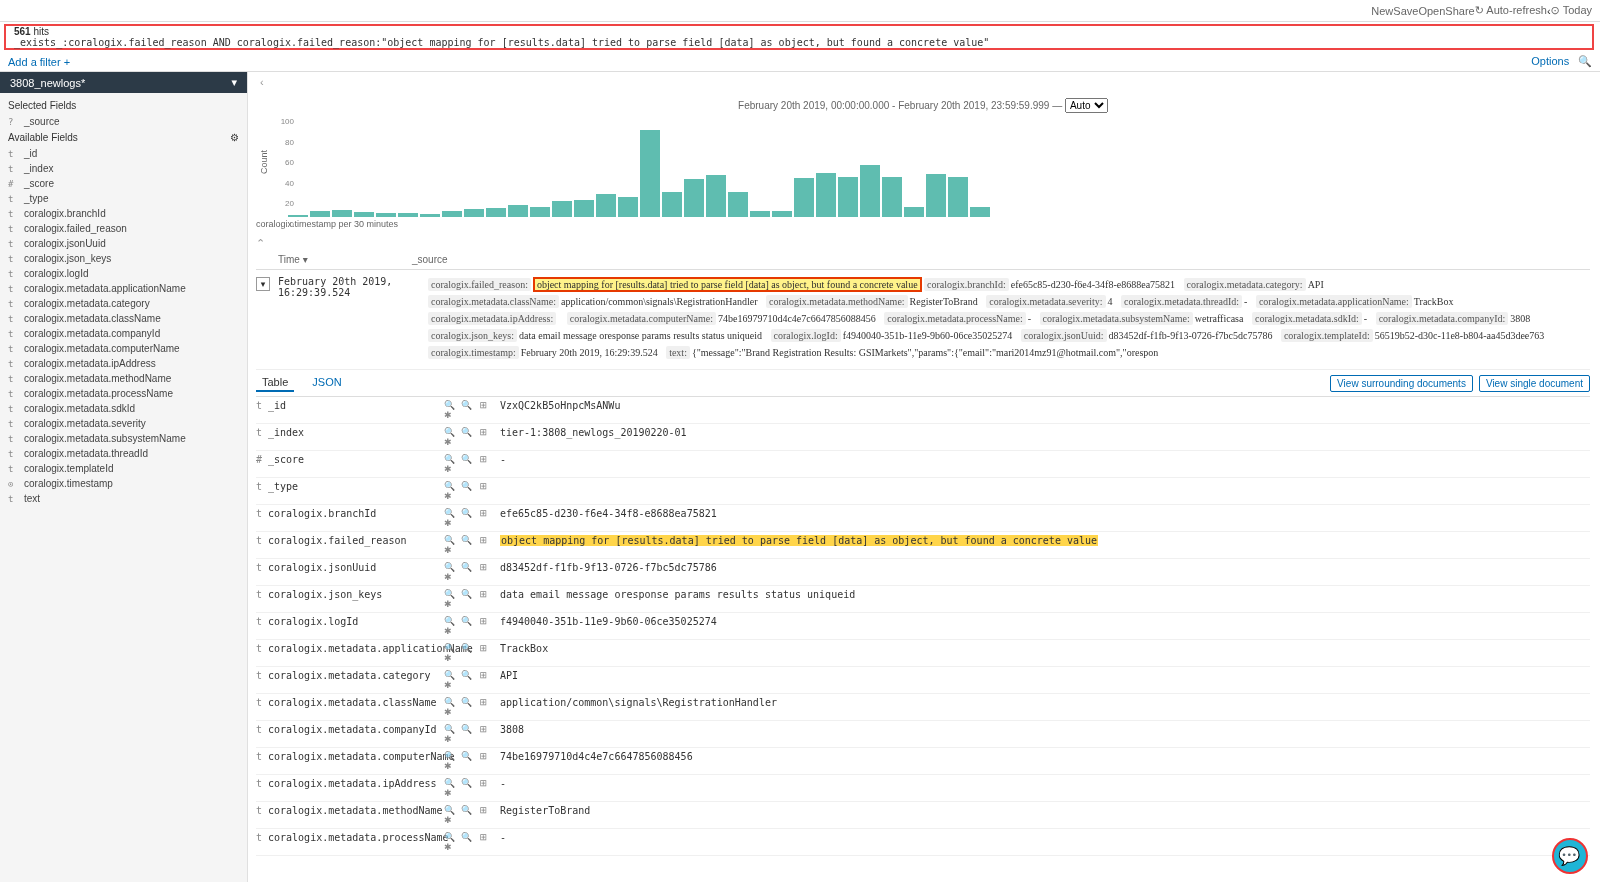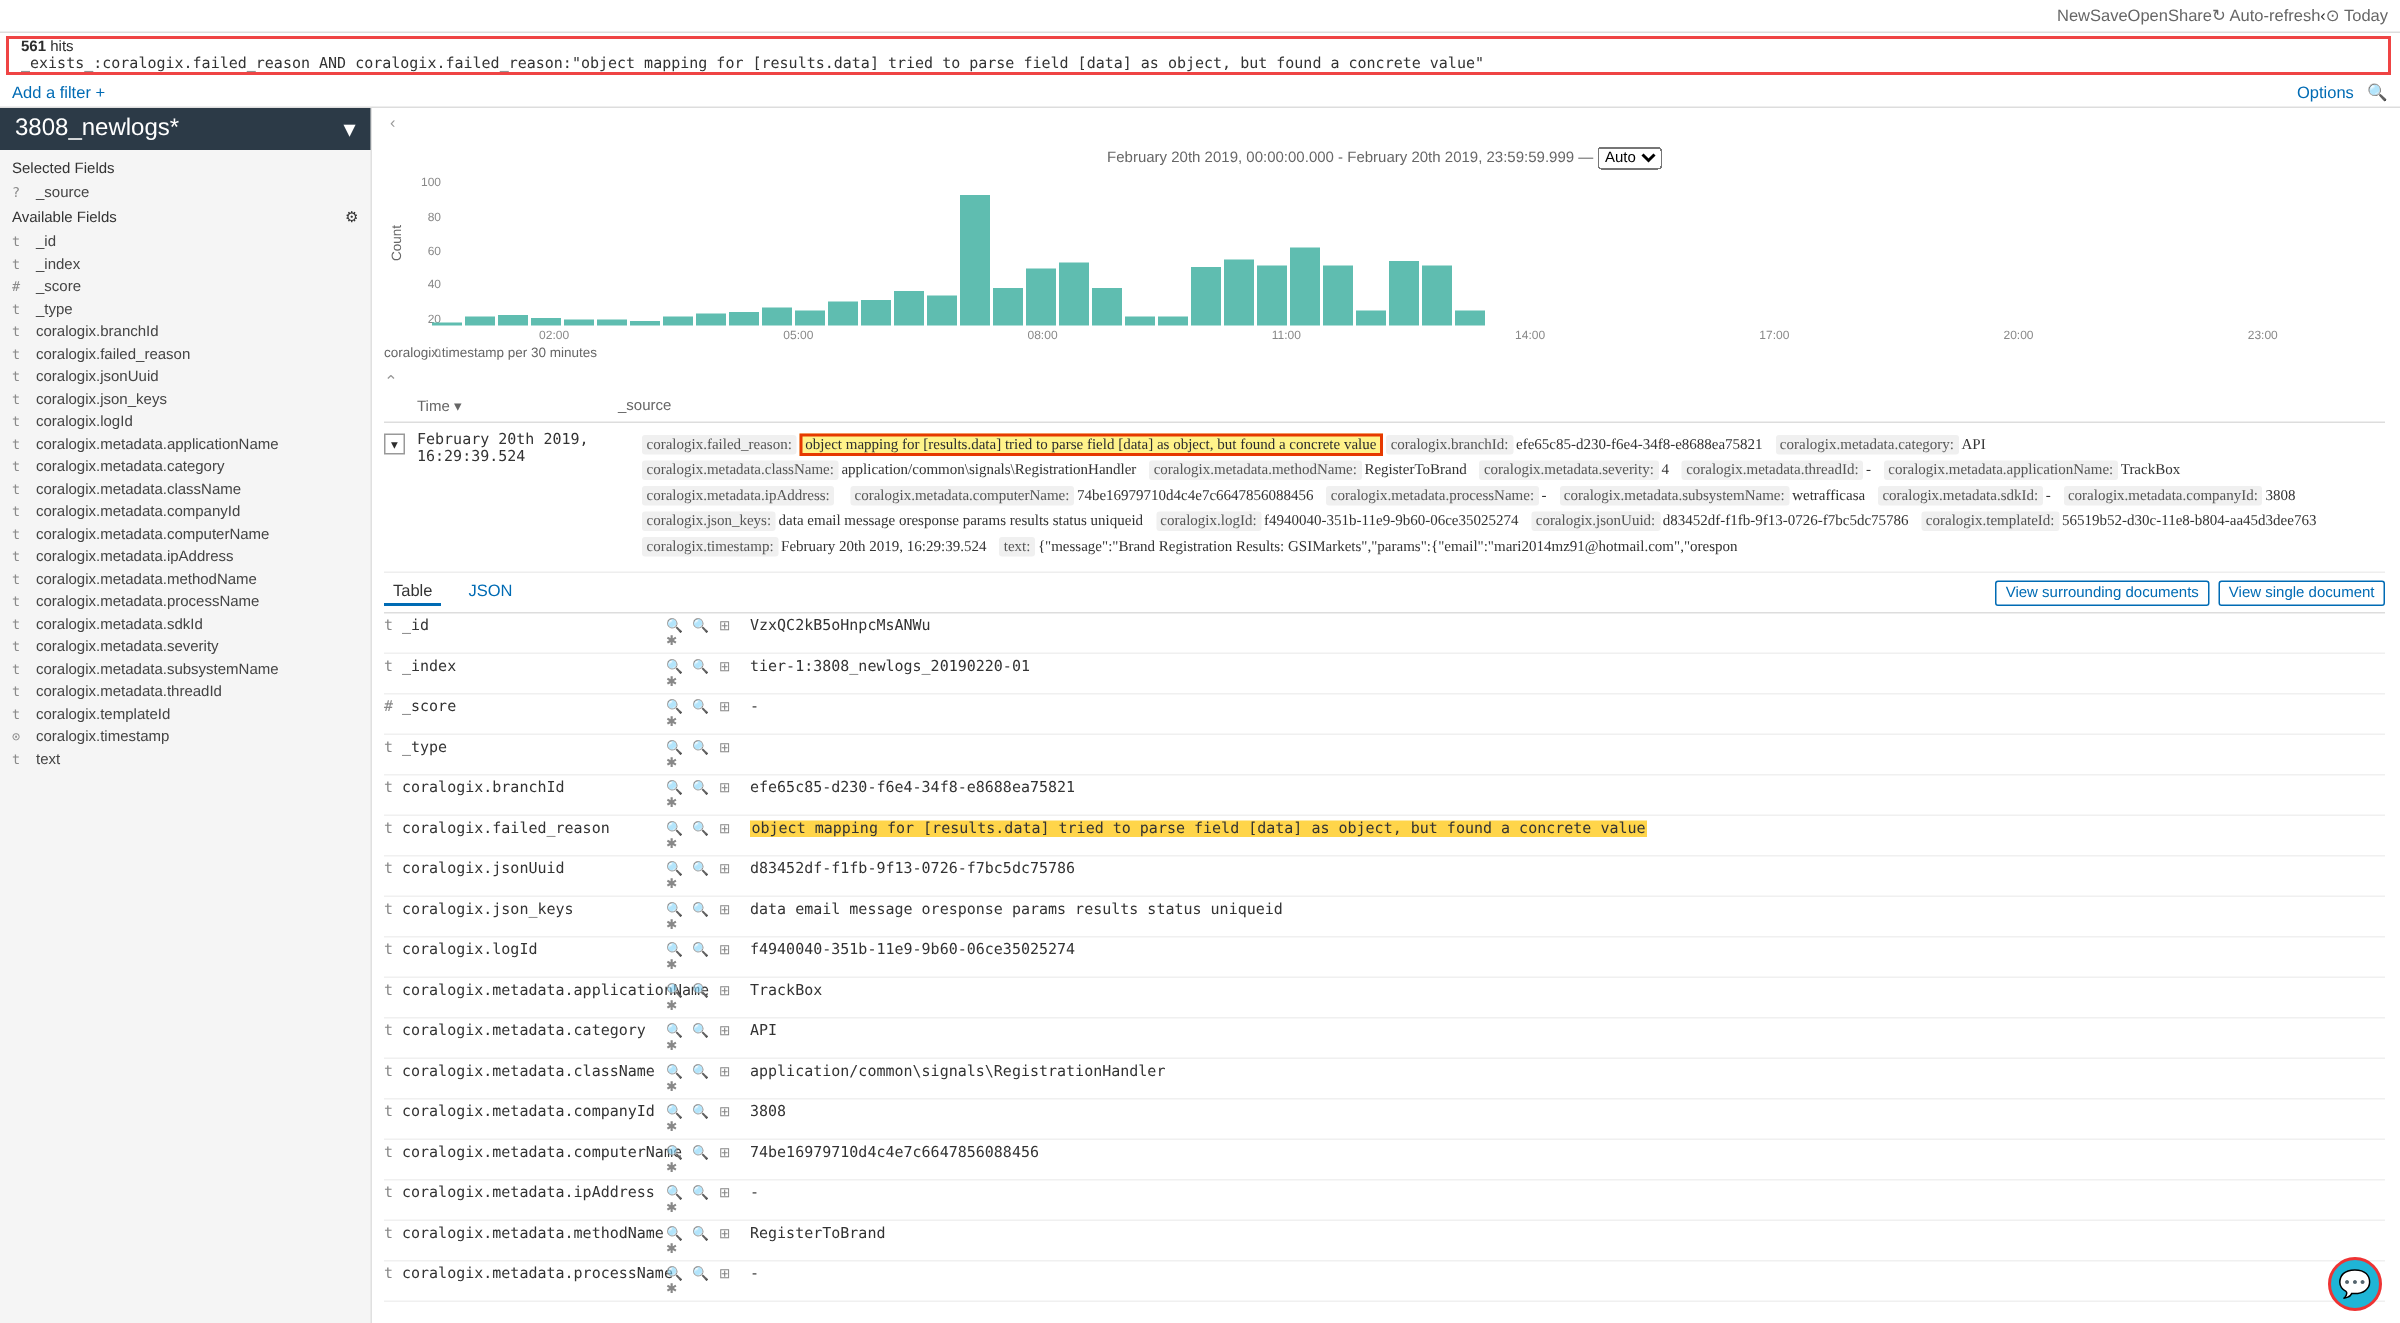--- a/index.html
+++ b/index.html
@@ -8,21 +8,21 @@
 .top-nav a { color: #666; text-decoration: none; font-size: 11px; }
 .query-bar { border: 2px solid #ef4444; padding: 0 8px; margin: 2px 6px 2px 4px; }
 .hits { font-size: 10px; }
 .hits b { font-weight:600; }
 .query-text { font-family: Menlo, monospace; font-size: 10px; color:#333; }
 .options-row { display:flex; justify-content: space-between; align-items:center; padding: 3px 8px; border-bottom:1px solid #ddd; }
 .add-filter { color:#006bb4; font-size:11px; cursor:pointer; }
 .options-link { color:#006bb4; font-size:11px; }
 .main { display:flex; }
 .sidebar { width:248px; background:#f5f5f5; border-right:1px solid #e0e0e0; }
-.index-tag { background:#2c3a47; color:#fff; padding:4px 10px; font-size:16px; display:flex; justify-content:space-between; align-items:center; }
+.index-tag { background:#2c3a47; color:#fff; padding:4px 10px; font-size:11px; display:flex; justify-content:space-between; align-items:center; }
 .side-sec { padding:4px 8px; }
 .side-head { font-size:10px; color:#333; display:flex; justify-content:space-between; align-items:center; padding:3px 0; }
 .field { display:flex; align-items:center; gap:6px; padding:2px 0; font-size:10px; color:#444; cursor:pointer; }
 .ftype { display:inline-block; width:10px; font-size:9px; color:#8a8a8a; font-family:monospace; }
 .content { flex:1; padding:4px 10px 30px 8px; overflow:hidden; }
 .chart-area { margin:10px 0 8px 0; }
 .date-range { text-align:center; font-size:10px; color:#666; margin-bottom:4px; }
 .date-range select { font-size:10px; }
 .chart { display:flex; align-items:flex-end; height:100px; gap:2px; position:relative; padding-left:32px; }
 .yaxis { position:absolute; left:18px; top:0; bottom:0; display:flex; flex-direction:column; justify-content:space-between; font-size:8px; color:#888; width:20px; text-align:right; }
@@ -170,30 +170,20 @@
             <div class="bar" style="height: 39px;"></div>
             <div class="bar" style="height: 44px;"></div>
             <div class="bar" style="height: 40px;"></div>
             <div class="bar" style="height: 52px;"></div>
             <div class="bar" style="height: 40px;"></div>
             <div class="bar" style="height: 10px;"></div>
             <div class="bar" style="height: 43px;"></div>
             <div class="bar" style="height: 40px;"></div>
             <div class="bar" style="height: 10px;"></div>
           </div>
-        <div class="xaxis" id="xaxis">
-            <span>02:00</span>
-            <span>05:00</span>
-            <span>08:00</span>
-            <span>11:00</span>
-            <span>14:00</span>
-            <span>17:00</span>
-            <span>20:00</span>
-            <span>23:00</span>
-          </div>
         <div class="xlegend">coralogix.timestamp per 30 minutes</div>
       </div>
     </div>
     <div style="color:#999;">⌃</div>
 
     <div class="table-head">
       <div class="th-time">Time ▾</div>
       <div class="th-src">_source</div>
     </div>
 

